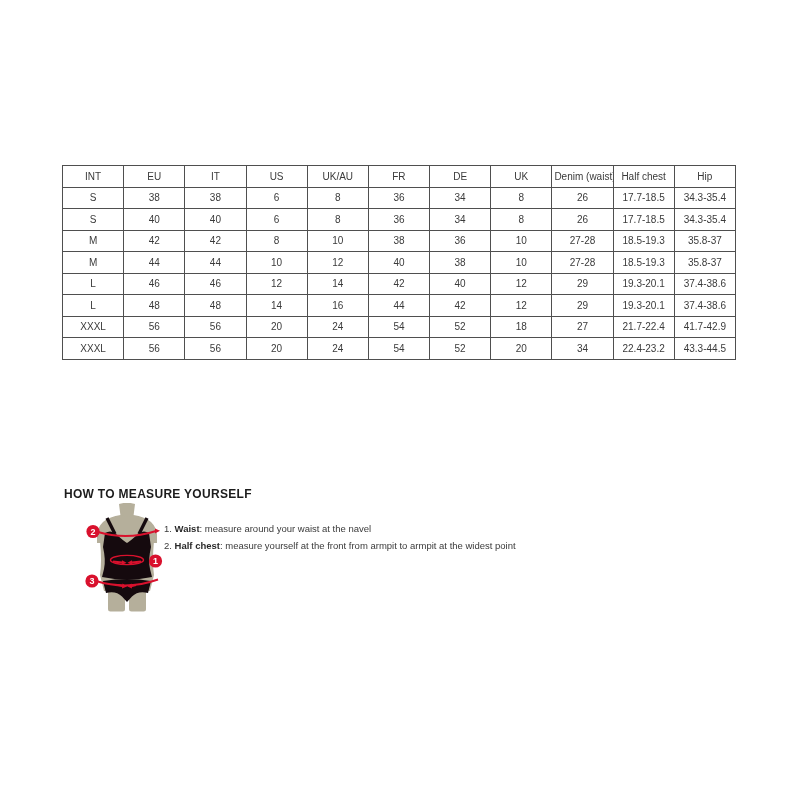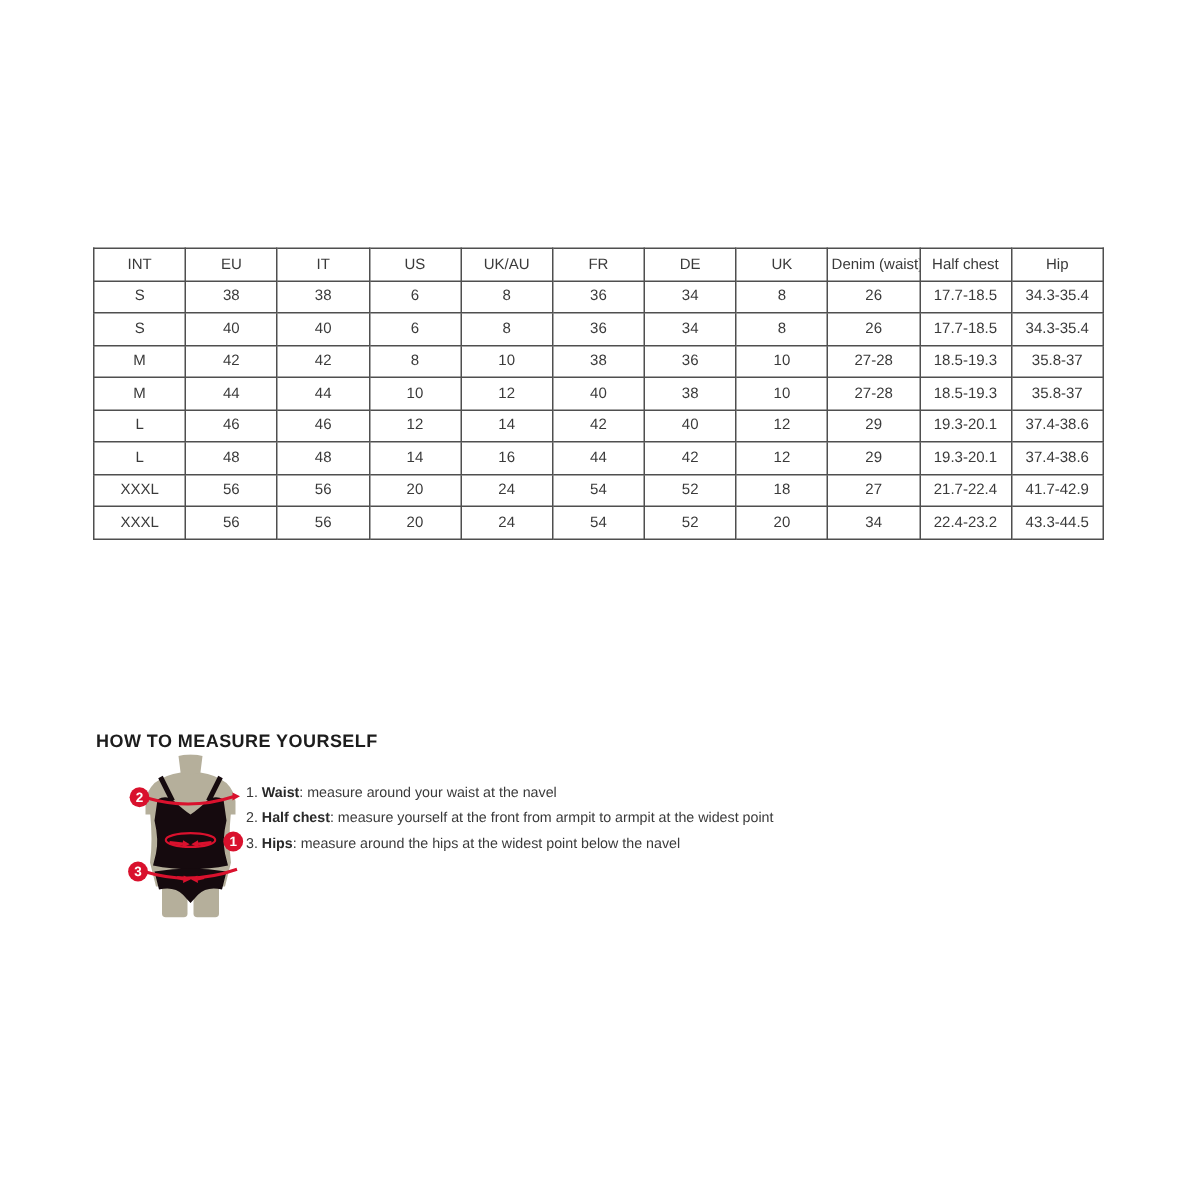--- a/index.html
+++ b/index.html
@@ -211,14 +211,13 @@
     <g>
       <circle cx="14" cy="78" r="6.6" fill="#d9112d"></circle>
       <text x="14" y="81.1" text-anchor="middle" font-size="9" font-weight="bold" fill="#ffffff" font-family="Liberation Sans, sans-serif" id="badge-hips">3</text>
     </g>
   </svg>
 </div>
 
 <div class="steps">
     <div class="step"><span>1. </span><span class="step-label">Waist</span><span>: measure around your waist at the navel</span></div>
     <div class="step"><span>2. </span><span class="step-label">Half chest</span><span>: measure yourself at the front from armpit to armpit at the widest point</span></div>
-    <div class="step"><span>3. </span><span class="step-label">Hips</span><span>: measure around the hips at the widest point below the navel</span></div>
   </div>
 
 </body></html>

